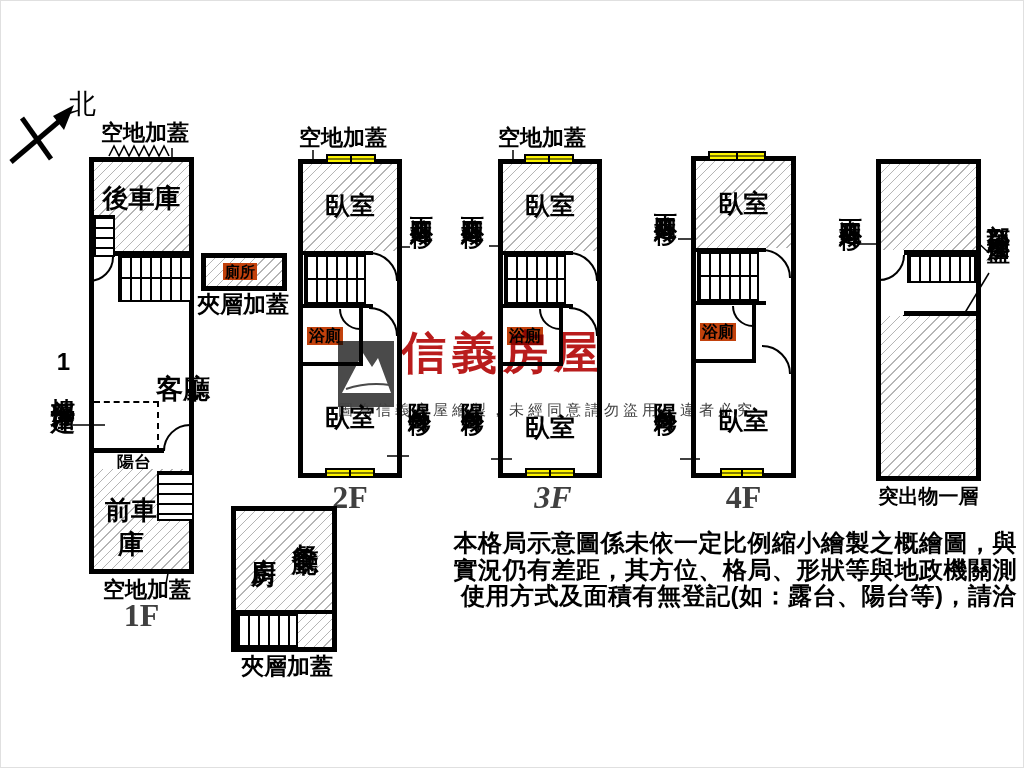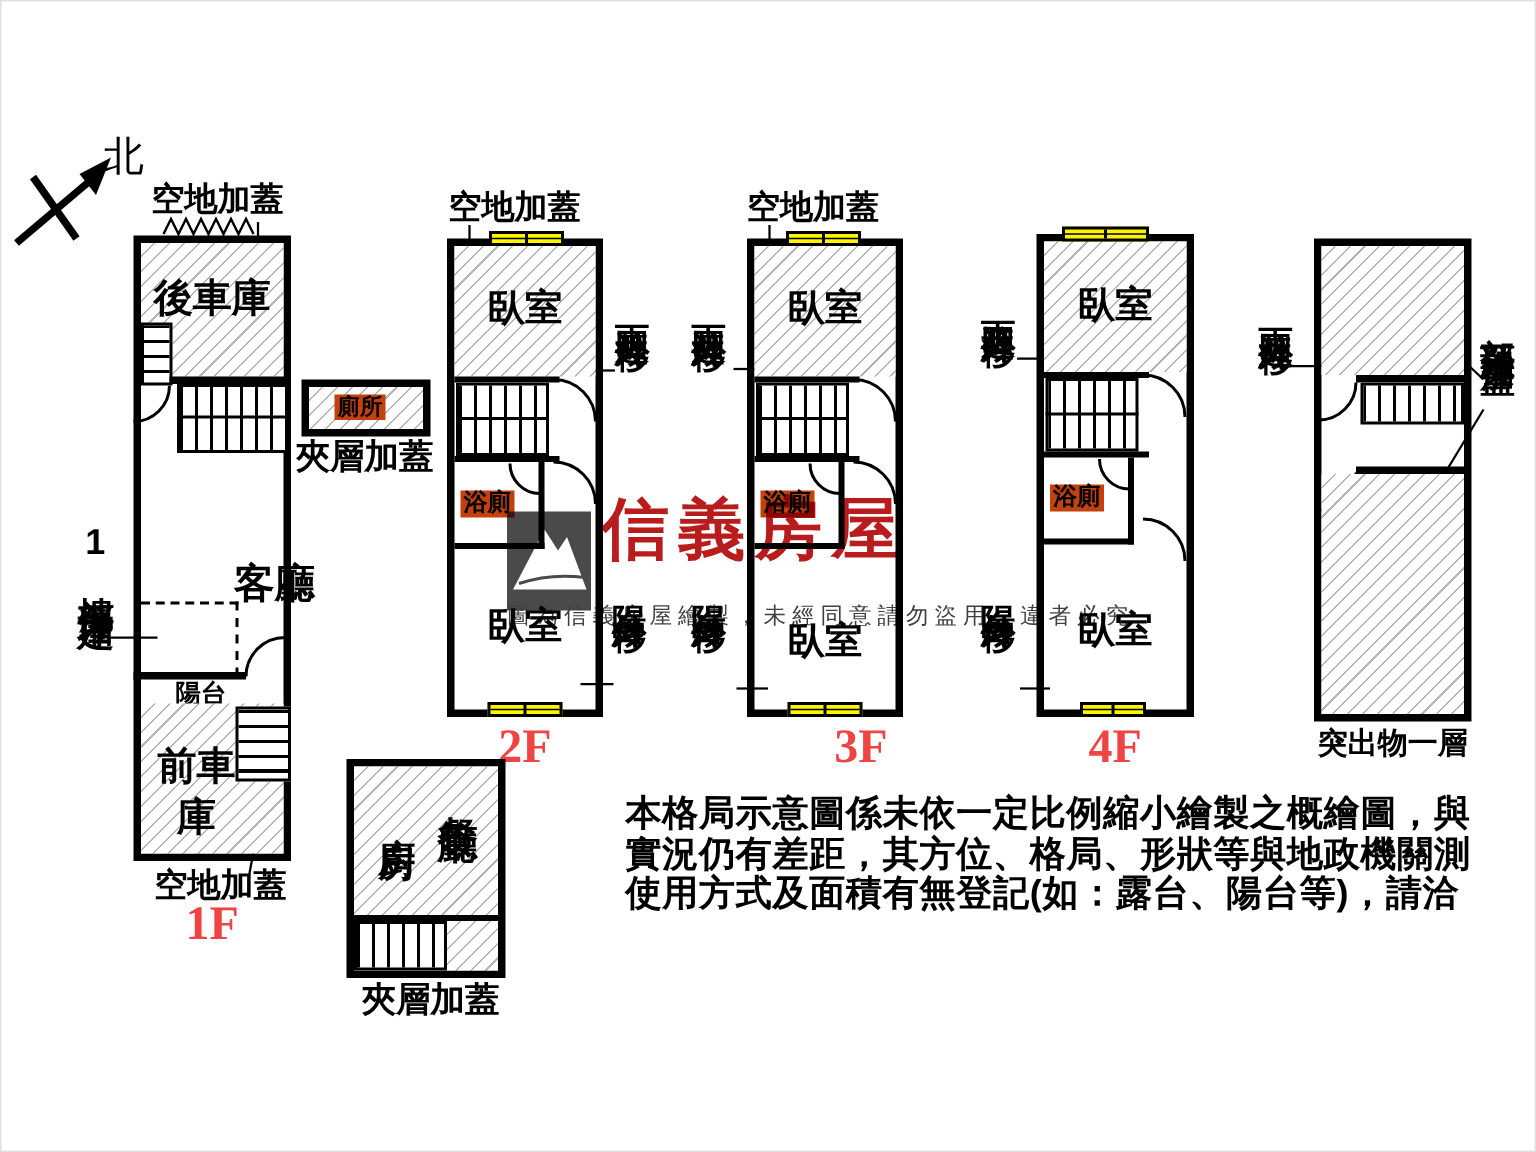--- a/index.html
+++ b/index.html
@@ -14,30 +14,30 @@
   .stairs-v{position:absolute;background-color:#fff;background-image:repeating-linear-gradient(to right,#000 0 2px,transparent 2px 10px);border:2px solid #000;box-sizing:border-box;}
   .stairs-h{position:absolute;background-color:#fff;background-image:repeating-linear-gradient(to bottom,#000 0 2px,transparent 2px 10px);border:2px solid #000;box-sizing:border-box;}
   
   .window{position:absolute;background:#fdf400;border:2px solid #000;box-sizing:border-box;}
   .window::before{content:"";position:absolute;left:50%;top:0;bottom:0;width:2px;background:#000;transform:translateX(-50%);}
   .window::after{content:"";position:absolute;top:50%;left:0;right:0;height:1px;background:#000;transform:translateY(-50%);}
   
   .lbl{position:absolute;font-weight:bold;color:#000;white-space:nowrap;line-height:1.15;}
   .ctr{text-align:center;}
   .vlbl{position:absolute;font-weight:bold;color:#000;writing-mode:vertical-rl;text-orientation:upright;letter-spacing:3px;line-height:1;}
-  .floor-id{position:absolute;font-family:"Liberation Serif",serif;font-weight:bold;font-size:32px;color:#ef4444;text-align:center;}
+  .floor-id{position:absolute;font-family:"Liberation Serif",serif;font-weight:bold;font-size:32px;color:#404040;text-align:center;}
   .dashedbox{position:absolute;border-top:2px dashed #000;border-right:2px dashed #000;box-sizing:border-box;}
   .roomtag{background:#c2410c;padding:0 2px;}
   
   .wm{mix-blend-mode:multiply;}
   .wm-brand{position:absolute;font-family:"Liberation Serif",serif;font-weight:bold;font-size:45px;color:#b91c1c;letter-spacing:6px;white-space:nowrap;}
   .wm-sub{position:absolute;font-size:15px;font-weight:normal;color:#404040;letter-spacing:4px;white-space:nowrap;}
   
   .disclaimer{position:absolute;left:416px;top:529px;width:600px;font-size:24px;font-weight:bold;
-              line-height:26.5px;letter-spacing:0.5px;color:#000;}
+              line-height:26.5px;letter-spacing:0.5px;color:#000;text-align:right;}
   svg{position:absolute;left:0;top:0;}
 </style>
 </head>
 <body>
 
 <div class="canvas">
 
   <svg width="1024" height="768" viewBox="0 0 1024 768">
 
     <g>
@@ -140,21 +140,21 @@
     <div class="lbl ctr" style="left:502px;top:190px;width:94px;font-size:25px;">臥室</div>
     <div class="wall" style="left:502px;top:250px;width:70px;height:4px;"></div>
     <div class="stairs-v" style="left:503px;top:254px;width:62px;height:49px;"></div>
     <div class="wall" style="left:503px;top:277px;width:62px;height:2px;"></div>
     <div class="wall" style="left:502px;top:303px;width:70px;height:4px;"></div>
     <div class="wall" style="left:558px;top:307px;width:4px;height:58px;"></div>
     <div class="wall" style="left:502px;top:361px;width:60px;height:4px;"></div>
     <div class="lbl roomtag" style="left:506px;top:326px;font-size:16px;">浴廁</div>
     <div class="lbl ctr" style="left:502px;top:412px;width:94px;font-size:25px;">臥室</div>
     <div class="window" style="left:524px;top:467px;width:50px;height:10px;"></div>
-    <div class="floor-id" style="left:521px;top:478px;width:104px;">3F</div>
+    <div class="floor-id" style="left:500px;top:478px;width:104px;font-style:italic;">3F</div>
     <div class="vlbl" style="left:460px;top:197px;font-size:23px;">雨遮外移</div>
     <div class="vlbl" style="left:460px;top:384px;font-size:23px;">陽台外移</div>
   </div>
 
   <div>
     <div class="wallbox" style="left:690px;top:155px;width:105px;height:322px;"></div>
     <div class="hatch" style="left:695px;top:160px;width:95px;height:87px;"></div>
     <div class="window" style="left:707px;top:150px;width:58px;height:10px;"></div>
     <div class="lbl ctr" style="left:695px;top:188px;width:95px;font-size:25px;">臥室</div>
     <div class="wall" style="left:695px;top:247px;width:70px;height:4px;"></div>

